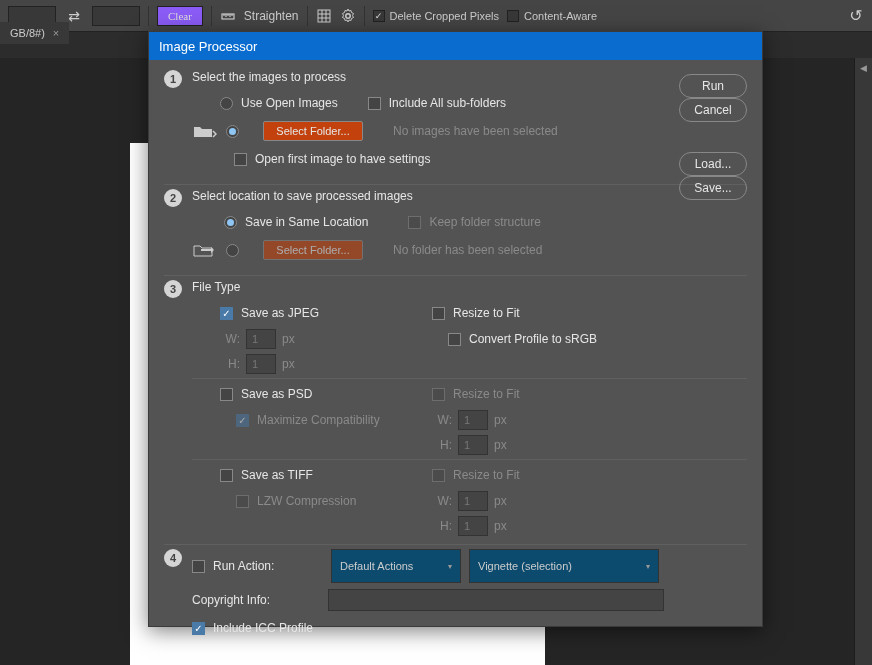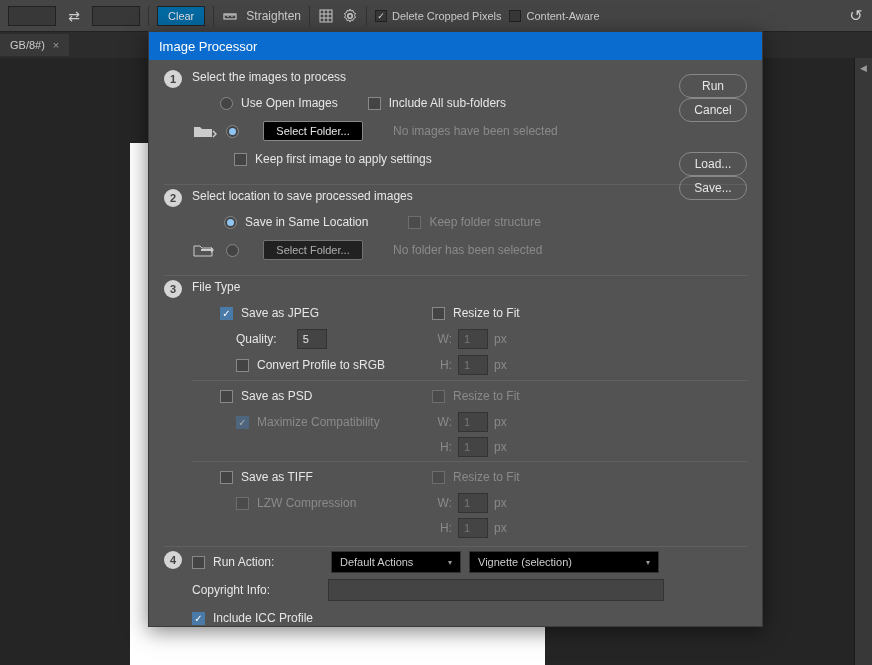--- a/index.html
+++ b/index.html
@@ -3,29 +3,29 @@
 <meta charset="utf-8">
 <style>
   * { box-sizing: border-box; margin: 0; padding: 0; font-family: "Segoe UI", Tahoma, sans-serif; }
   body { background: #2c2c2c; width: 872px; height: 665px; overflow: hidden; position: relative; color: #ccc; font-size: 12px; }
   
   
   .bg-toolbar { position: absolute; top: 0; left: 0; right: 0; height: 32px; background: #454545; display: flex; align-items: center; gap: 8px; padding: 0 8px; border-bottom: 1px solid #222; }
   .bg-toolbar .field { background: #383838; height: 20px; border: 1px solid #222; }
   .bg-toolbar .wfield { width: 48px; }
   .bg-toolbar .swap { width: 20px; text-align: center; color: #ccc; font-size: 14px; }
-  .bg-toolbar .btn { background: #0369a1; border: 1px solid #222; padding: 3px 10px; color: #ddd; font-size: 11px; }
+  .bg-toolbar .btn { background: #8b5cf6; border: 1px solid #222; padding: 3px 10px; color: #ddd; font-size: 11px; font-family: Liberation Serif, serif; }
   .bg-toolbar .icon { width: 16px; height: 16px; color: #ccc; display: flex; align-items: center; justify-content: center; }
   .bg-toolbar .sep { width: 1px; height: 20px; background: #333; }
   .bg-toolbar .chk { display: flex; align-items: flex-end; gap: 5px; font-size: 11px; }
   .bg-toolbar .chk .box { width: 12px; height: 12px; border: 1px solid #222; background: #383838; display: flex; align-items: center; justify-content: center; color: #ddd; font-size: 9px; }
   .bg-toolbar .chk .box.checked::after { content: "✓"; }
   .bg-toolbar .reset { margin-left: auto; font-size: 16px; }
   
-  .tab-bar { position: absolute; top: 32px; left: 0; height: 26px; display: flex; align-items: center; }
+  .tab-bar { position: absolute; top: 20px; left: 0; height: 26px; display: flex; align-items: center; }
   .tab { background: #383838; padding: 5px 10px; color: #ccc; font-size: 11px; display: flex; align-items: center; gap: 8px; }
   .tab .close { color: #999; }
   
   .canvas-bg { position: absolute; top: 58px; left: 0; right: 0; bottom: 0; background: #252525; }
   .canvas-white { position: absolute; top: 85px; left: 130px; width: 415px; height: 560px; background: #fff; }
   
   .right-panel { position: absolute; top: 58px; right: 0; width: 18px; bottom: 0; background: #383838; border-left: 1px solid #1c1c1c; }
   .right-panel .arrow { color: #999; text-align: center; padding-top: 5px; font-size: 9px; }
   
   
@@ -45,29 +45,29 @@
   .radio { width: 13px; height: 13px; border-radius: 50%; border: 1px solid #888; background: #444; display: inline-flex; align-items: center; justify-content: center; flex-shrink: 0; }
   .radio.checked::after { content: ""; width: 7px; height: 7px; border-radius: 50%; background: #8fc5f3; }
   
   .checkbox { width: 13px; height: 13px; border: 1px solid #888; background: #444; display: inline-flex; align-items: center; justify-content: center; flex-shrink: 0; font-size: 10px; color: #fff; }
   .checkbox.checked { background: #4a7aa8; border-color: #4a7aa8; }
   .checkbox.checked::after { content: "✓"; }
   .checkbox.disabled { opacity: 0.5; }
   
   .dim { color: #8a8a8a; }
   
-  .dlg-btn { background: #000000; border: 1px solid #888; color: #e6e6e6; padding: 3px 4px; font-size: 11px; border-radius: 2px; }
+  .dlg-btn { background: #c2410c; border: 1px solid #888; color: #e6e6e6; padding: 3px 4px; font-size: 11px; border-radius: 2px; }
   
   .side-btns { position: absolute; top: 14px; right: 15px; display: flex; flex-direction: column; }
   .side-btn { width: 68px; height: 24px; border: 1px solid #888; border-radius: 12px; background: transparent; color: #e6e6e6; font-size: 12px; display: flex; align-items: center; justify-content: center; }
   
   .num-input { width: 30px; height: 20px; background: #444; border: 1px solid #333; color: #e6e6e6; text-align: left; padding: 0 5px; font-size: 11px; }
   .num-input.disabled { color: #777; }
   
-  .dropdown { height: 22px; background: #000000; border: 1px solid #333; color: #ccc; font-size: 11px; padding: 0 8px; display: flex; align-items: center; justify-content: space-between; }
+  .dropdown { height: 34px; background: #0c4a6e; border: 1px solid #333; color: #ccc; font-size: 11px; padding: 0 8px; display: flex; align-items: center; justify-content: space-between; }
   .dropdown .arrow { font-size: 8px; color: #999; }
   
   .text-input { height: 22px; background: #444; border: 1px solid #333; flex: 1; }
   
   .hr { border: none; border-top: 1px solid #606060; margin: 4px 0; }
   
   .ft-grid { display: grid; grid-template-columns: 200px 1fr; gap: 4px 12px; align-items: center; }
   .ft-grid .row { margin-bottom: 0; }
   .wh-row { display: flex; align-items: center; gap: 6px; justify-content: flex-start; }
   .wh-label { color: #8a8a8a; width: 20px; text-align: right; }
@@ -174,21 +174,21 @@
               </svg>
             </div>
           <div class="radio checked"></div>
           <div style="width:8px"></div>
           <button class="dlg-btn" style="width:100px">Select Folder...</button>
           <div style="width:14px"></div>
           <span class="dim">No images have been selected</span>
         </div>
         <div class="row indent2">
           <div class="checkbox"></div>
-          <span>Keep first image to apply settings</span>
+          <span>Open first image to have settings</span>
         </div>
       </div>
     </div>
     <hr class="hr">
 
     <div class="section">
       <div class="section-num">2</div>
       <div class="section-content">
         <div class="section-title">Select location to save processed images</div>
         <div class="row indent1" style="padding-left:32px">
@@ -223,25 +223,20 @@
         <div class="ft-grid indent1">
           <div class="row">
               <div class="checkbox checked"></div>
               <span>Save as JPEG</span>
             </div>
           <div class="row">
               <div class="checkbox"></div>
               <span>Resize to Fit</span>
             </div>
 
-          <div class="row" style="padding-left:16px">
-              <span>Quality:</span>
-              <div style="width:4px"></div>
-              <input class="num-input" value="5" style="">
-            </div>
           <div class="wh-row">
               <span class="wh-label">W:</span>
               <input class="num-input disabled" value="1" style="">
               <span class="wh-unit">px</span>
             </div>
 
           <div class="row" style="padding-left:16px">
               <div class="checkbox"></div>
               <span>Convert Profile to sRGB</span>
             </div>

